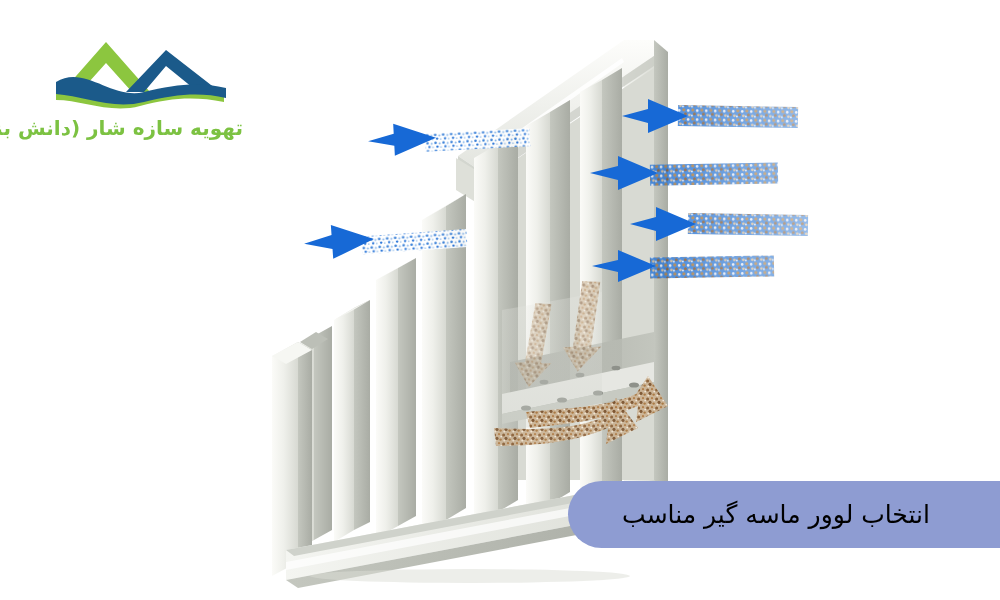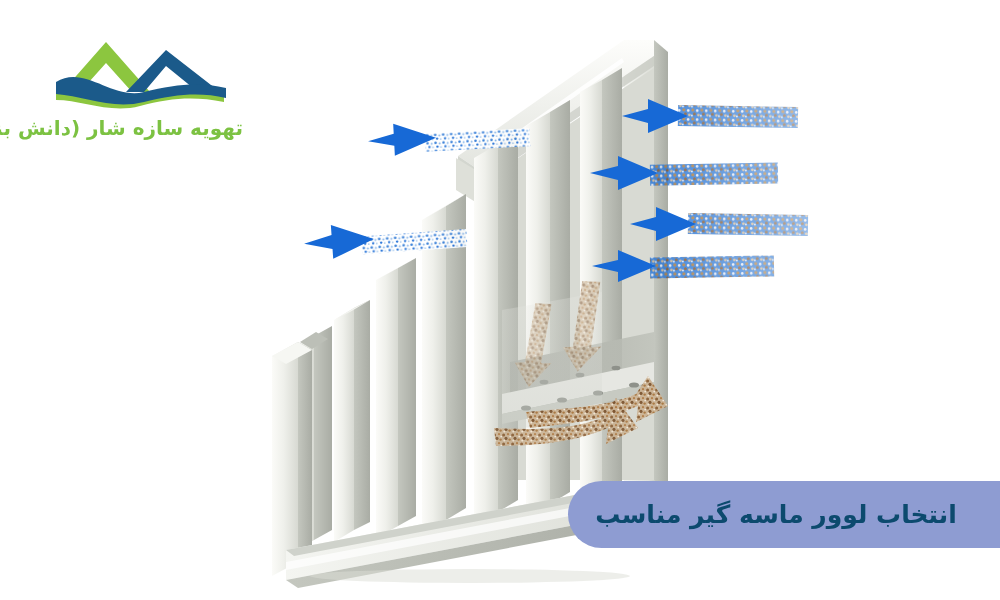--- a/index.html
+++ b/index.html
@@ -29,21 +29,21 @@
 
   
   .caption-badge{
     position:absolute;left:568px;top:481px;width:432px;height:67px;
     background:#8E9CD2;
     border-radius:34px 0 0 34px;
     display:flex;align-items:center;justify-content:center;
     box-sizing:border-box;padding:0 26px 0 10px;
   }
   .caption-text{
-    color:#0c4a6e;font-size:25px;font-weight:700;
+    color:#000000;font-size:25px;font-weight:400;
     direction:rtl;white-space:nowrap;line-height:1;
     font-family:"DejaVu Sans","Liberation Sans",sans-serif;
   }
 </style>
 </head>
 <body>
 
 <div class="canvas">
 
   <div class="logo-block">

